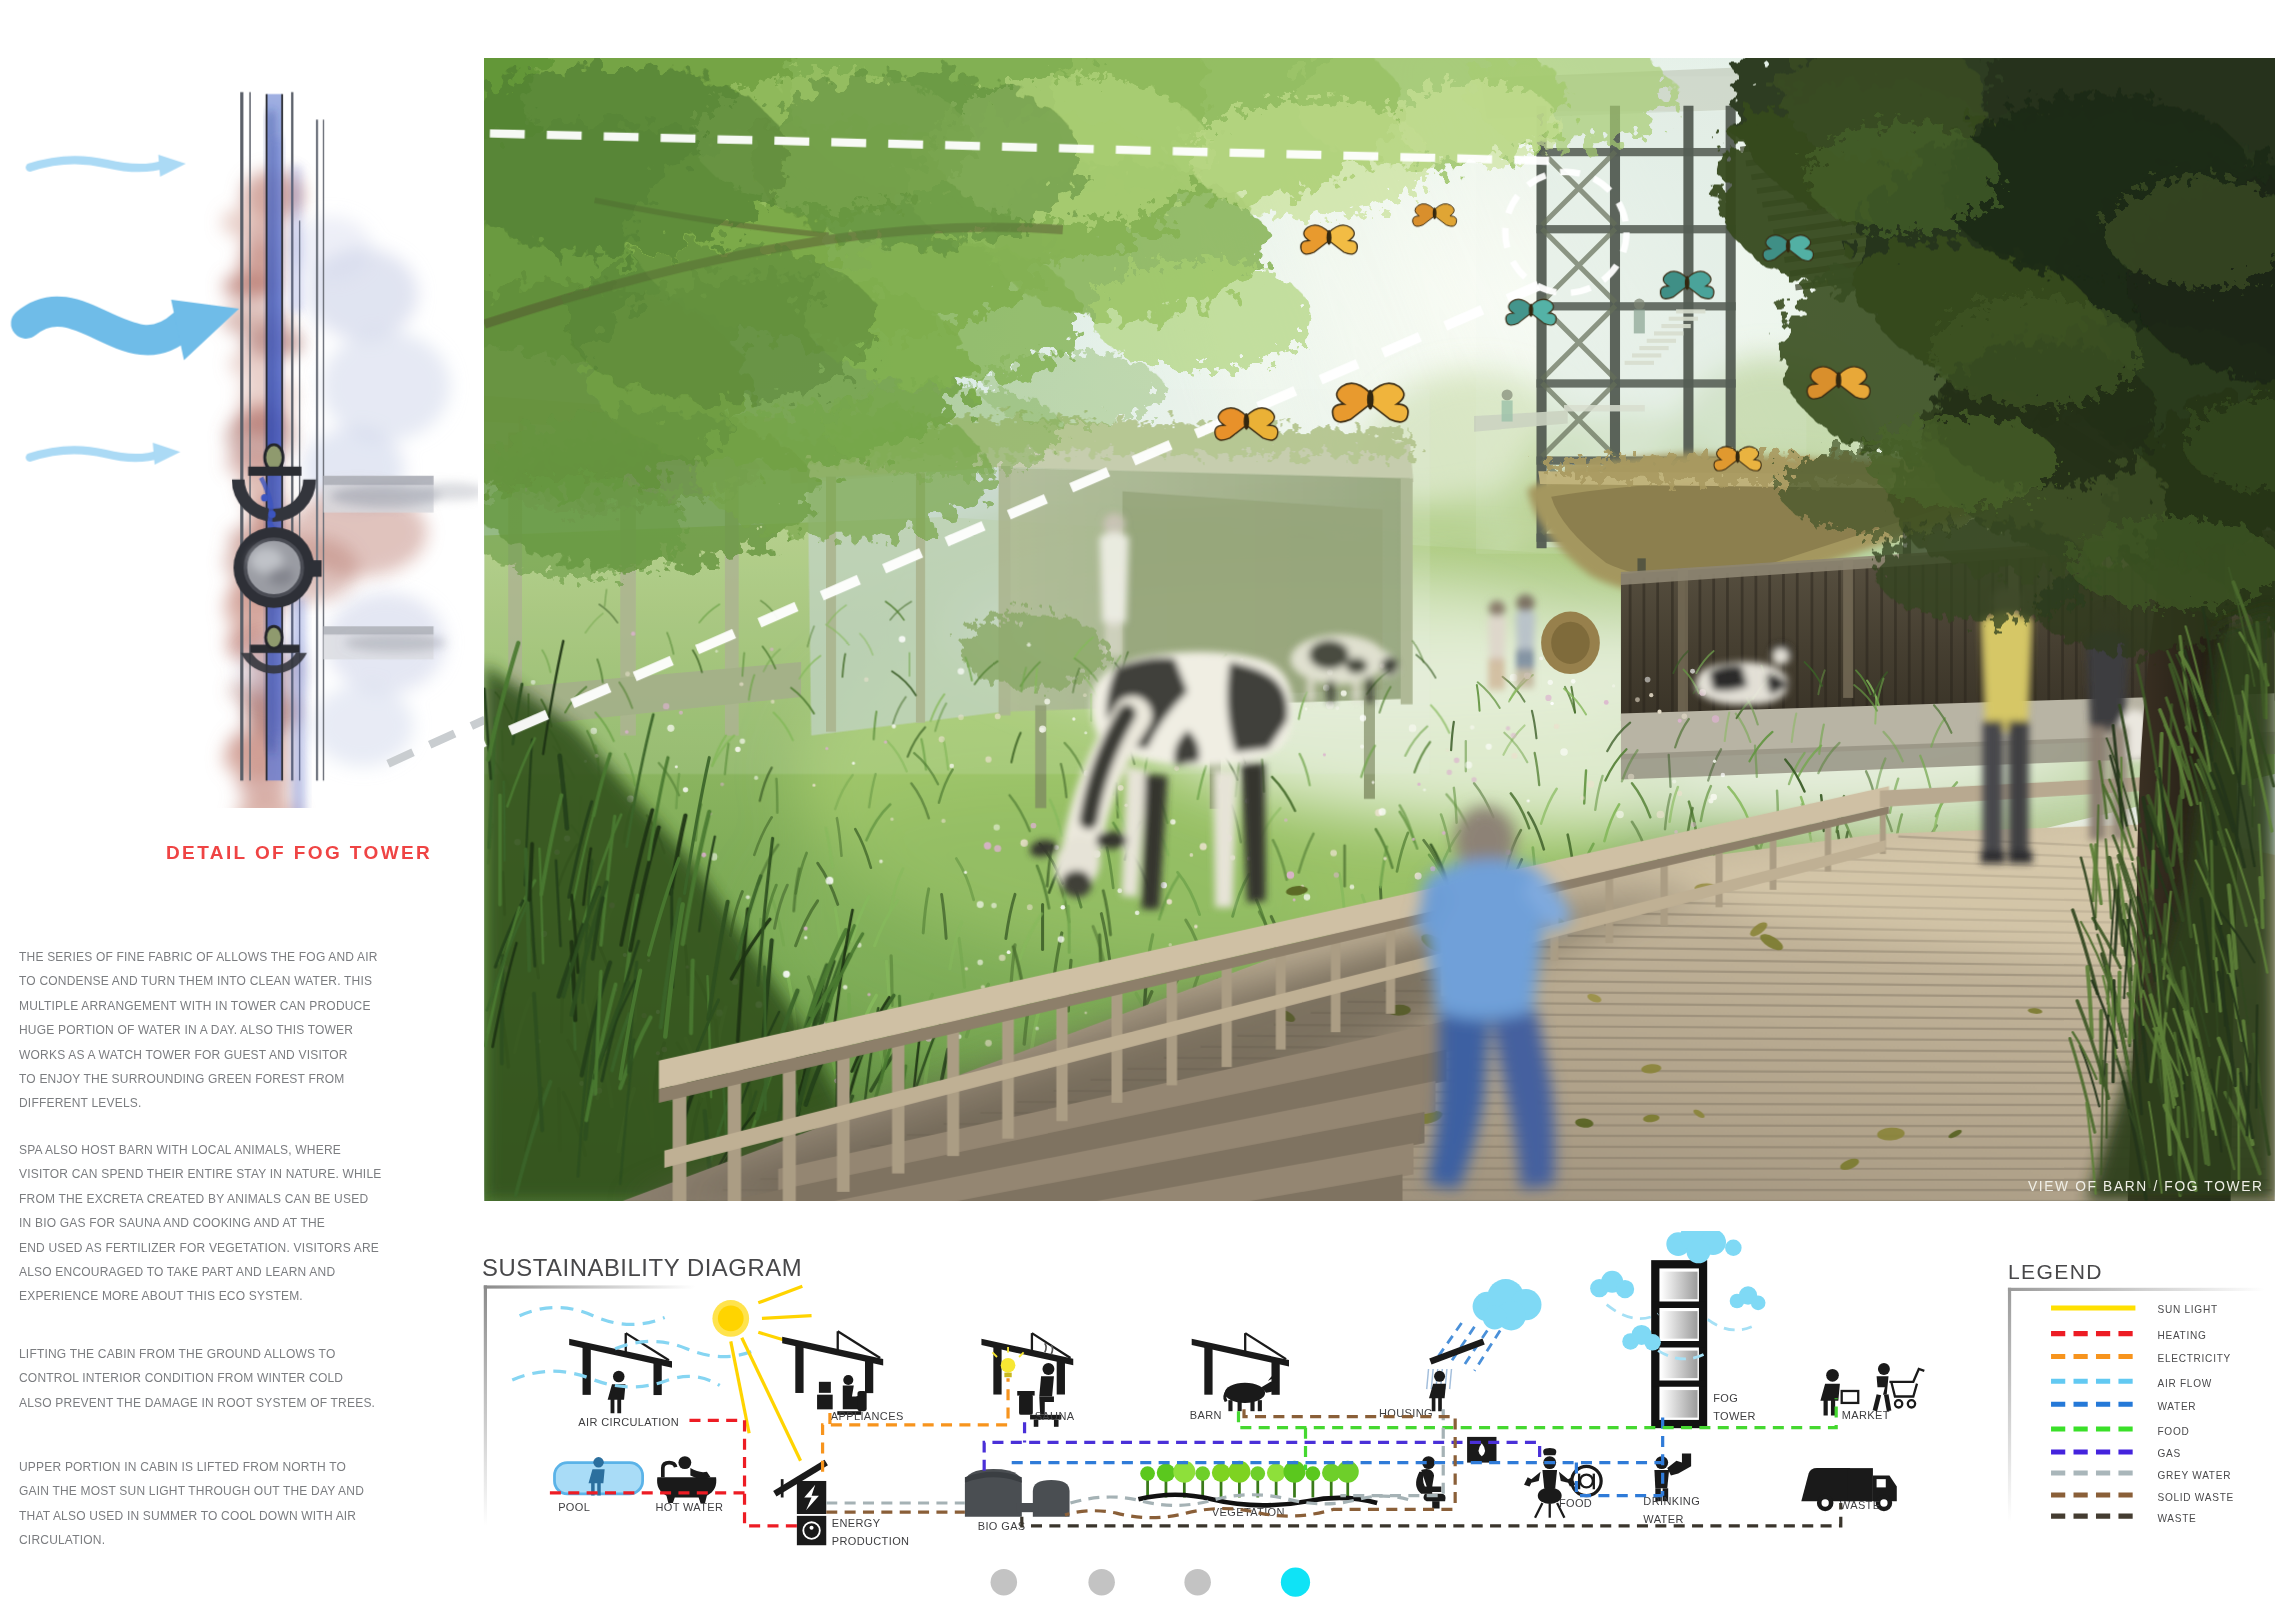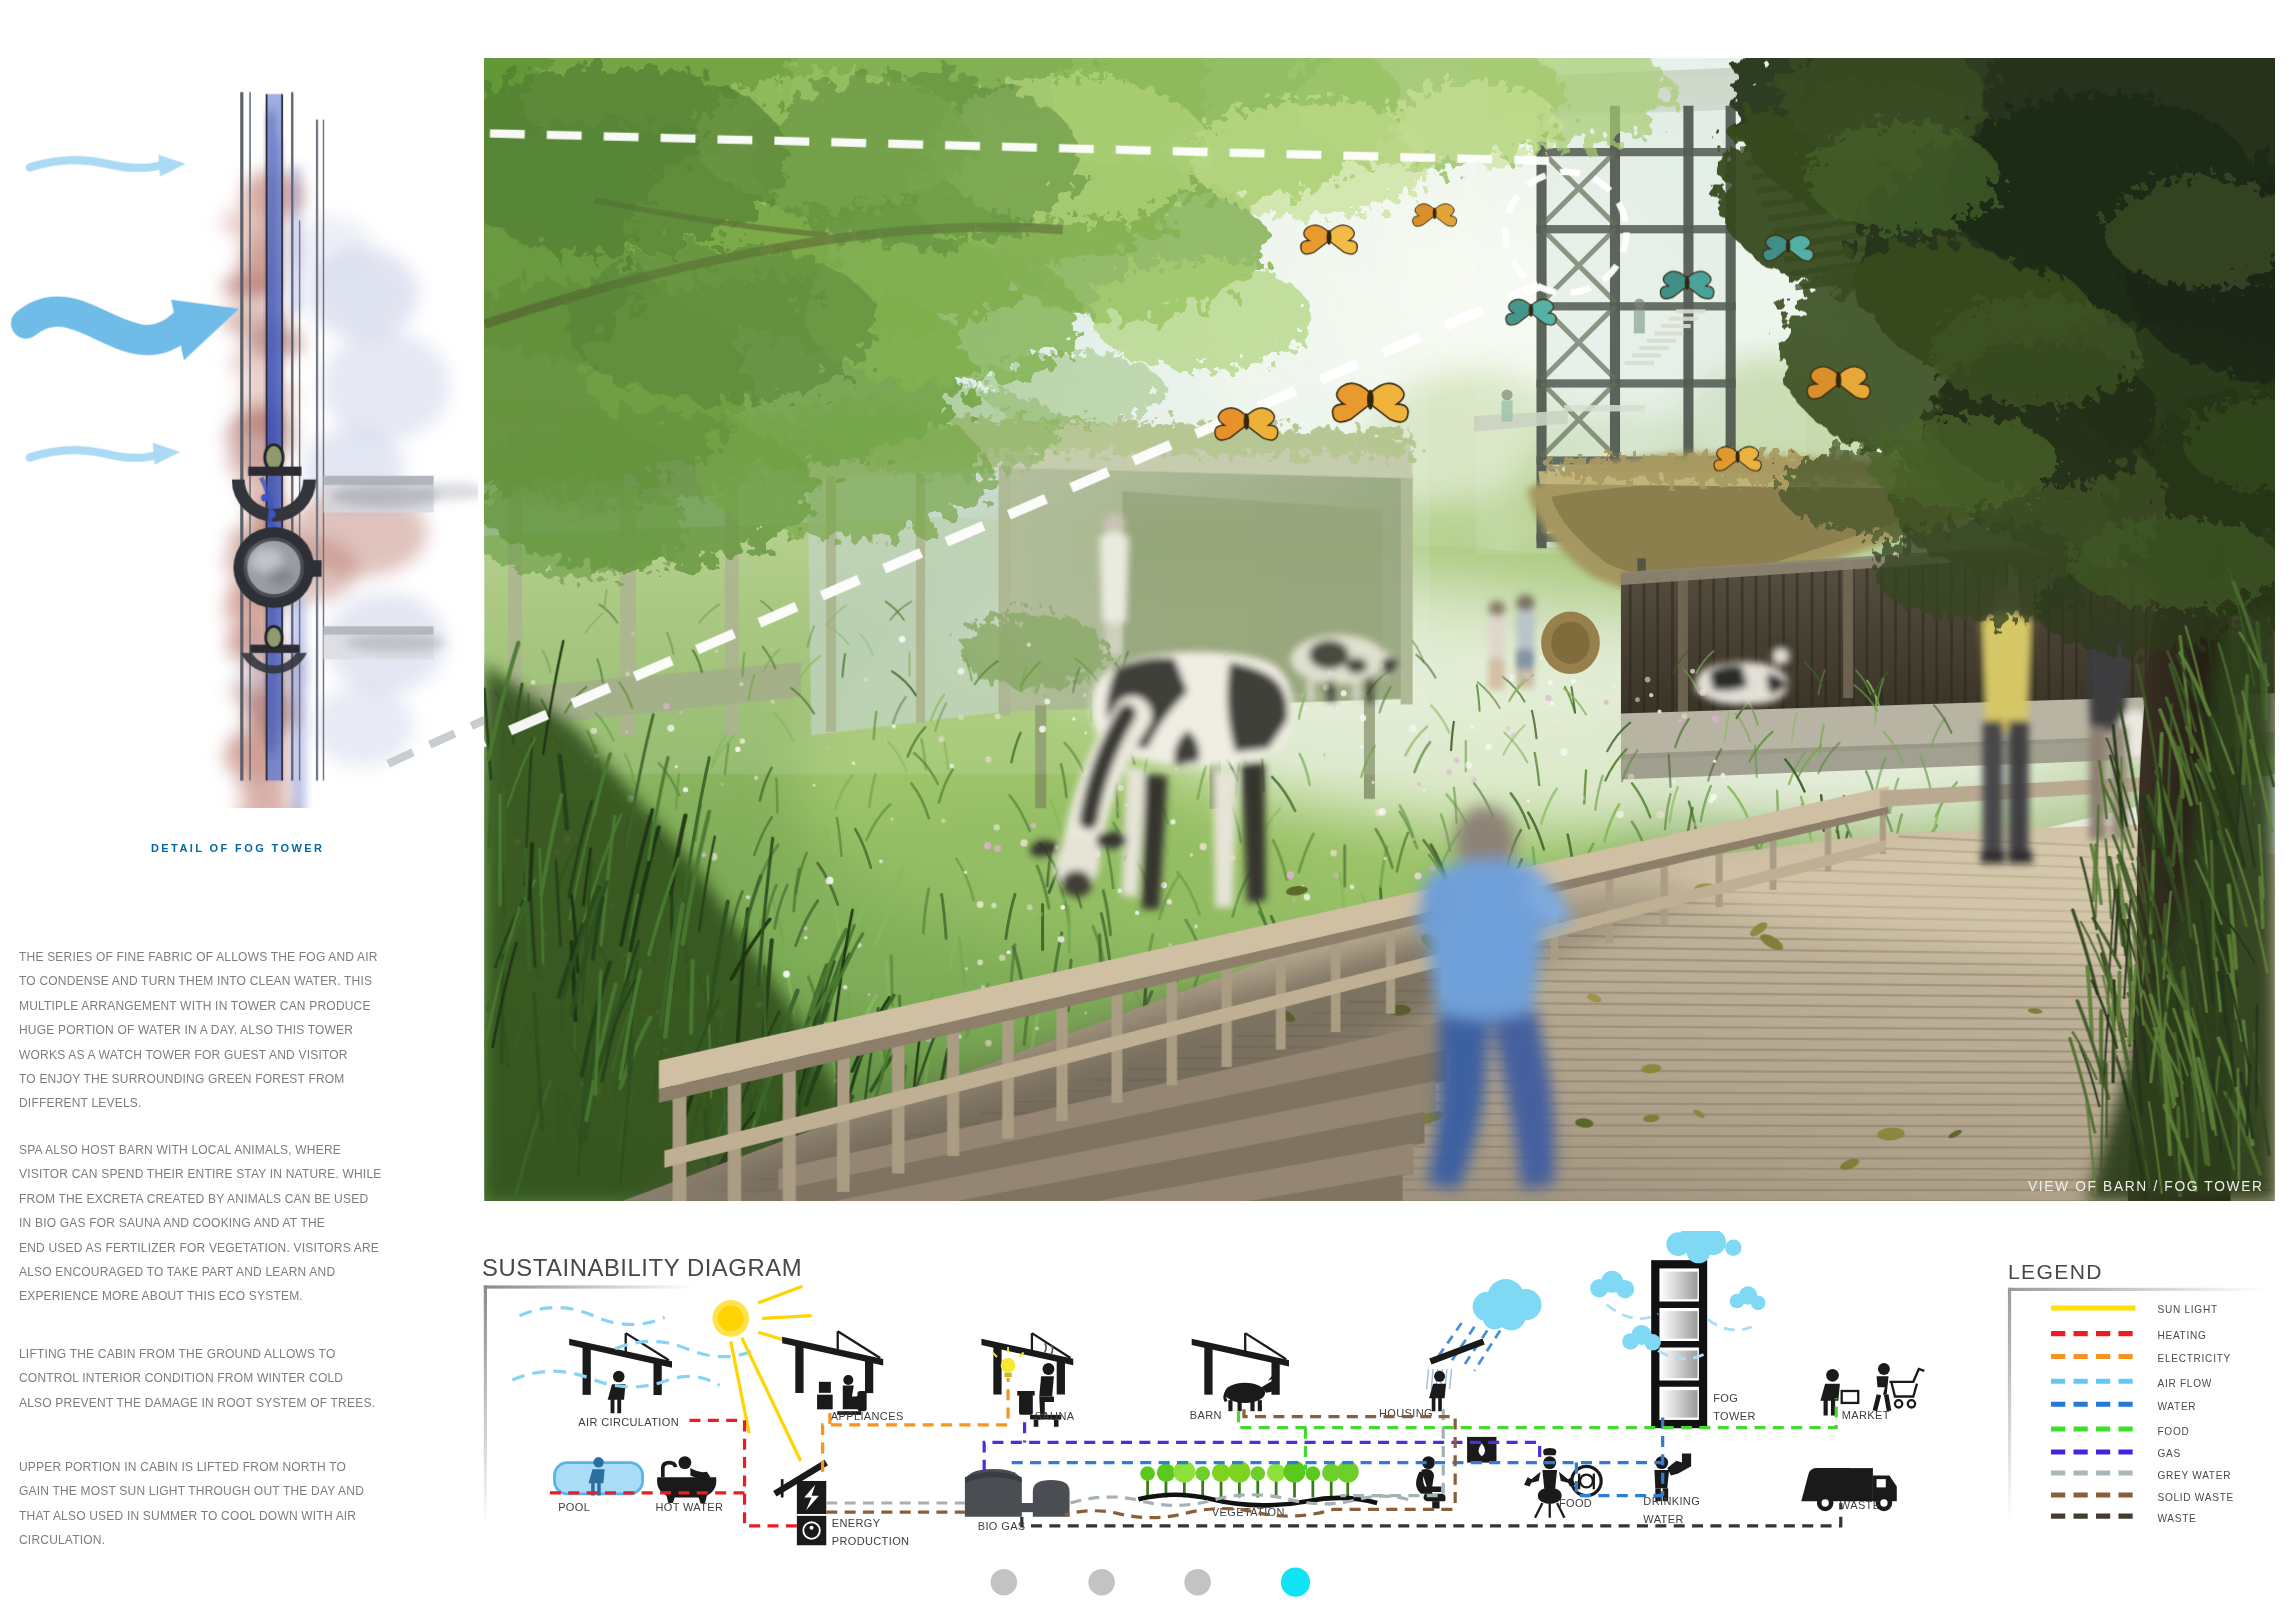--- a/index.html
+++ b/index.html
@@ -141,21 +141,21 @@
 <path d="M28,262 C 85,214 140,318 198,264" stroke="#6fbce8" stroke-width="33" fill="none" stroke-linecap="round"></path>
 <polygon points="186,236 260,246 200,302" fill="#6fbce8"></polygon>
 </g>
 
 <g>
 <path d="M32,408 q42,-14 82,-4 q36,9 60,0" stroke="#abdaf5" stroke-width="9" fill="none" stroke-linecap="round"></path>
 <polygon points="166,392 196,402 168,416" fill="#abdaf5"></polygon>
 </g>
 </svg>
 
-<div class="abs" style="left:151px;top:842px;font-size:11px;font-weight:bold;letter-spacing:2.4px;color:#0369a1">DETAIL OF FOG TOWER</div>
+<div class="abs" style="left:166px;top:842px;font-size:19px;font-weight:bold;letter-spacing:2.4px;color:#ef4444">DETAIL OF FOG TOWER</div>
 
 <div class="para" style="top:945px">THE SERIES OF FINE FABRIC OF ALLOWS THE FOG AND AIR<br>TO CONDENSE AND TURN THEM INTO CLEAN WATER. THIS<br>MULTIPLE ARRANGEMENT WITH IN TOWER CAN PRODUCE<br>HUGE PORTION OF WATER IN A DAY. ALSO THIS TOWER<br>WORKS AS A  WATCH TOWER FOR GUEST AND VISITOR<br>TO ENJOY THE SURROUNDING GREEN FOREST FROM<br>DIFFERENT LEVELS.</div>
 
 <div class="para" style="top:1138px">SPA ALSO HOST BARN WITH LOCAL ANIMALS, WHERE<br>VISITOR CAN SPEND THEIR ENTIRE STAY IN NATURE. WHILE<br>FROM THE EXCRETA CREATED BY ANIMALS CAN BE USED<br>IN BIO GAS FOR SAUNA AND COOKING AND AT THE<br>END USED AS FERTILIZER FOR VEGETATION. VISITORS ARE<br>ALSO ENCOURAGED TO TAKE PART AND LEARN AND<br>EXPERIENCE MORE ABOUT THIS ECO SYSTEM.</div>
 
 <div class="para" style="top:1342px">LIFTING THE CABIN FROM THE GROUND ALLOWS TO<br>CONTROL INTERIOR CONDITION FROM WINTER COLD<br>ALSO PREVENT THE DAMAGE IN ROOT SYSTEM OF TREES.</div>
 
 <div class="para" style="top:1455px">UPPER PORTION IN CABIN IS LIFTED FROM NORTH TO<br>GAIN THE MOST SUN LIGHT THROUGH OUT THE DAY AND<br>THAT ALSO USED IN SUMMER TO COOL DOWN WITH AIR<br>CIRCULATION.</div>
 
 <svg class="abs" style="left:386px;top:707px" width="101" height="64" viewBox="0 0 110 70">

